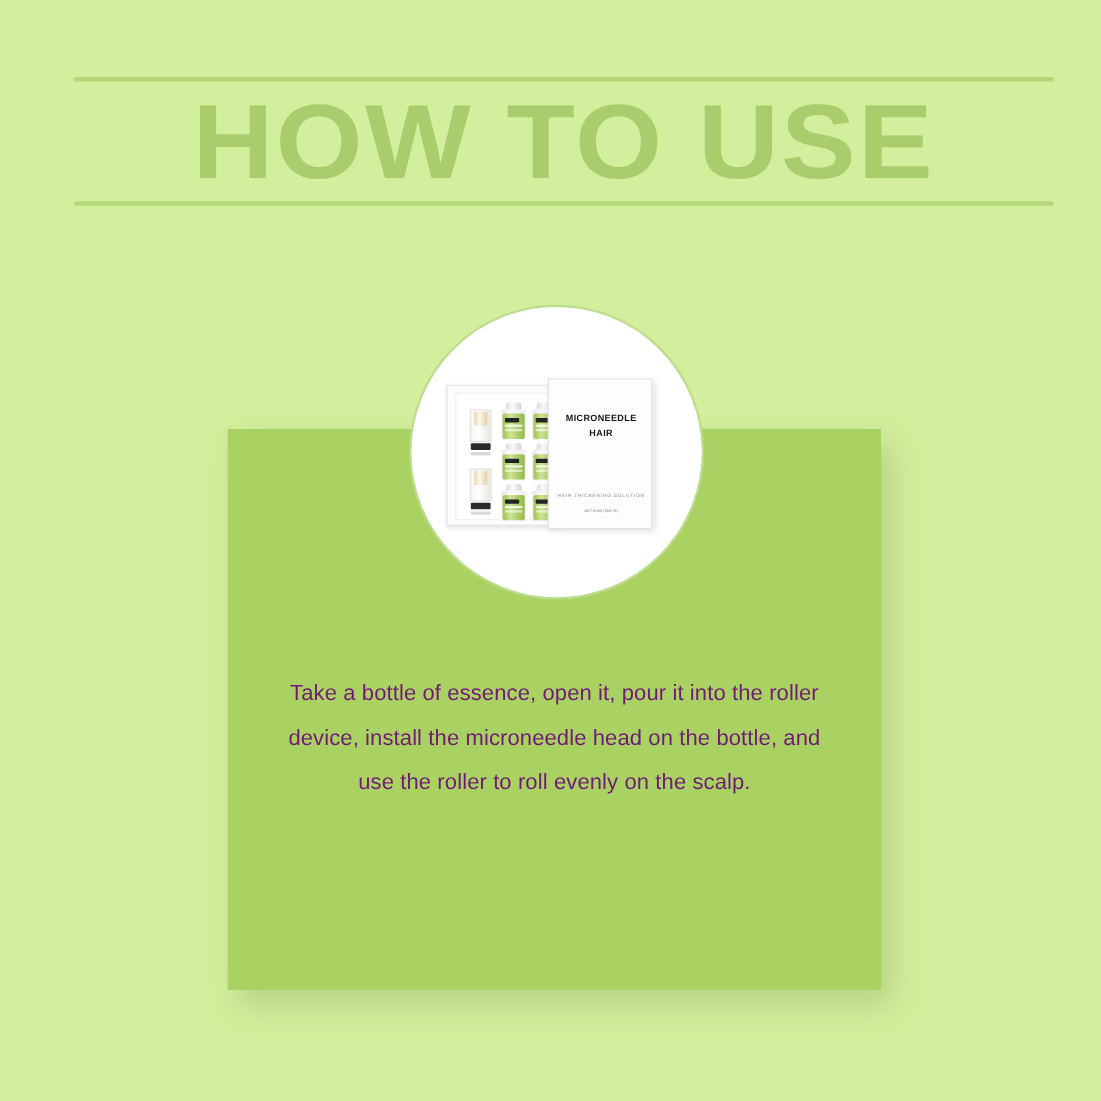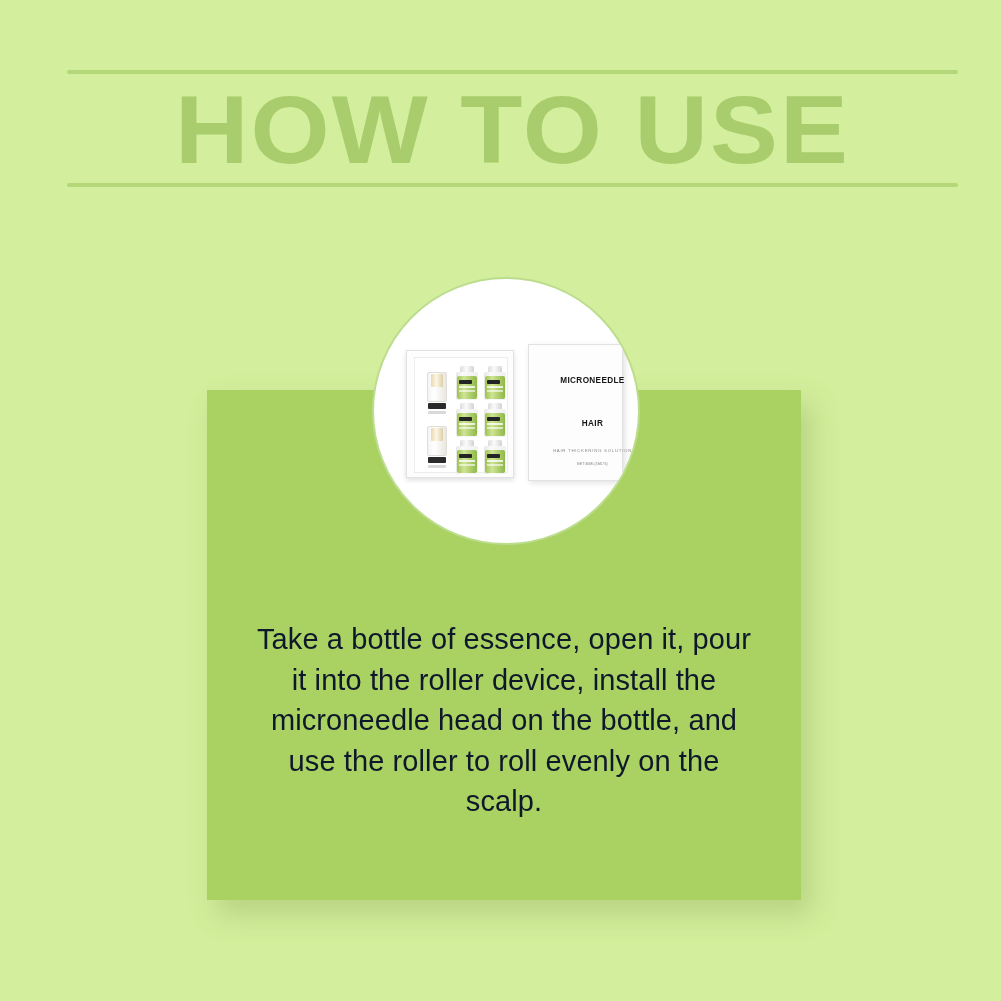--- a/index.html
+++ b/index.html
@@ -60,22 +60,22 @@
     height: 510px;
     background: #aad263;
     box-shadow: 10px 14px 26px rgba(120, 150, 70, 0.30);
   }
   #instruction-text {
     position: absolute;
     left: 47px;
     top: 200px;
     width: 500px;
     text-align: center;
-    color: #0f172a;
-    font-size: 29px;
+    color: #701a75;
+    font-size: 20px;
     line-height: 40.5px;
     font-weight: 400;
     letter-spacing: 0.1px;
   }
 
   
   #product-circle {
     position: absolute;
     left: 372px;
     top: 277px;
@@ -112,39 +112,38 @@
     position: absolute;
     left: 7px;
     top: 6px;
     width: 94px;
     height: 116px;
     background: #ffffff;
     border: 1px solid #ededed;
     box-sizing: border-box;
   }
   #box-right {
-    left: 124px;
+    left: 94px;
     top: 0px;
     width: 95px;
     height: 137px;
     box-shadow: 2px 2px 6px rgba(0,0,0,0.12);
-    padding-left: 16px;
   }
 
   #brand-line1, #brand-line2 {
     position: absolute;
     width: 95px;
     text-align: center;
     color: #161616;
     font-weight: bold;
     font-size: 8.2px;
     letter-spacing: 0.35px;
   }
   #brand-line1 { top: 31px; }
-  #brand-line2 { top: 44px; margin-top: 30px; }
+  #brand-line2 { top: 44px; }
   #tagline {
     position: absolute;
     top: 103px;
     width: 95px;
     text-align: center;
     color: #8a8a8a;
     font-size: 4.4px;
     letter-spacing: 0.7px;
   }
   #netweight {

